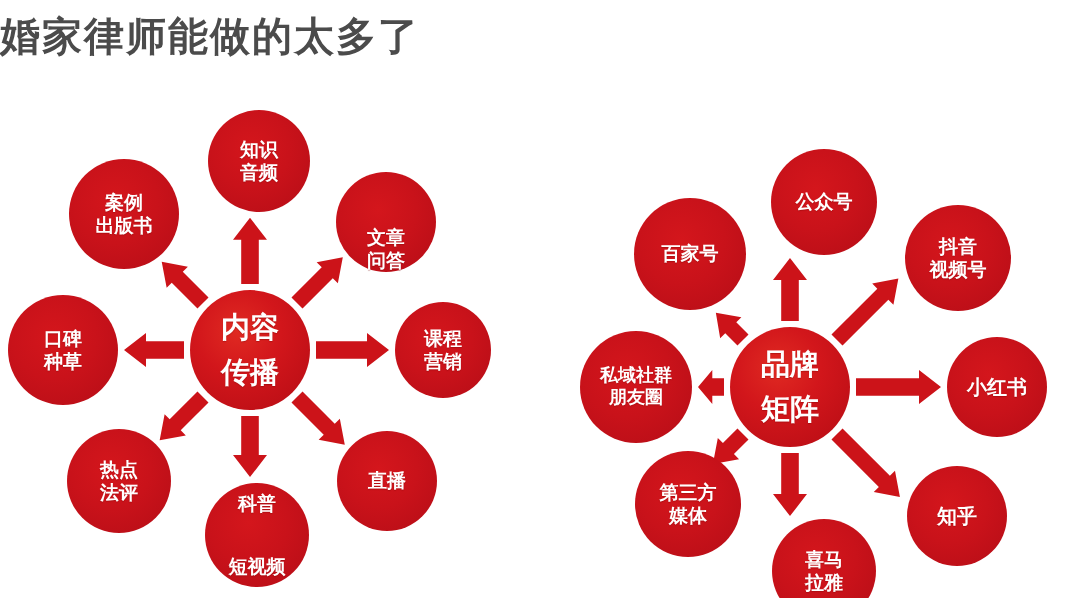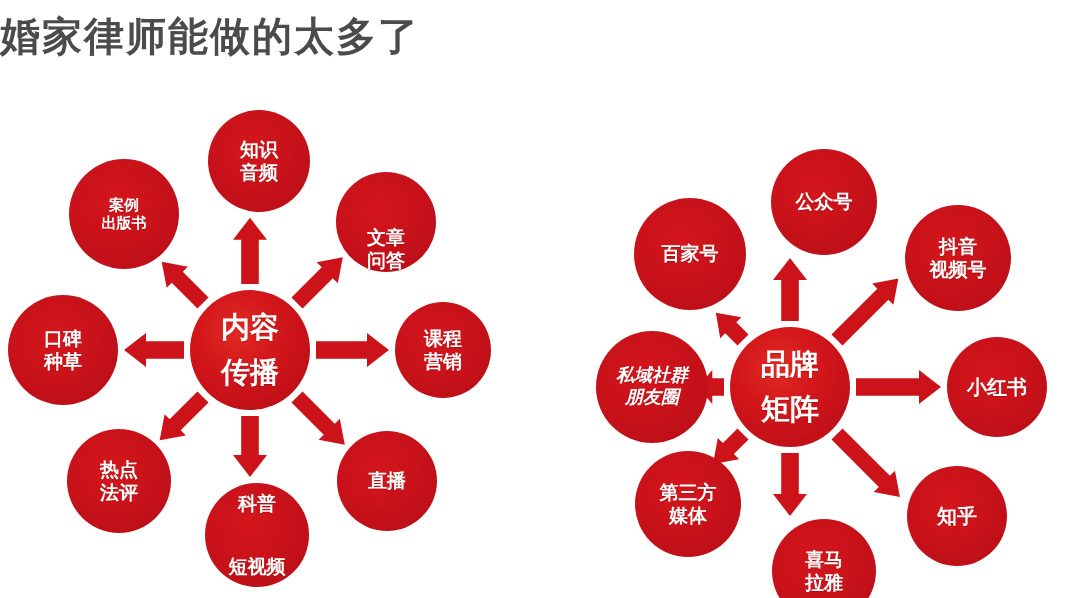--- a/index.html
+++ b/index.html
@@ -126,21 +126,21 @@
     </div>
     <div class="bubble" style="left: 8px; top: 295px; width: 110px; height: 110px; font-size: 19px;">
       <span class="ln">口碑</span>
       <span class="ln">种草</span>
     </div>
     <div class="arrow" style="left: 203.331px; top: 303.331px; width: 58.3969px; height: 30px; transform-origin: 0px 15px; transform: translate(0px, -15px) rotate(-135deg);">
       <svg width="58.39687160251651" height="30" viewBox="0 0 58.39687160251651 30">
         <polygon points="0.0,7.2 36.4,7.2 36.4,0.0 58.4,15.0 36.4,30.0 36.4,22.8 0.0,22.8" fill="#cc1319"></polygon>
       </svg>
     </div>
-    <div class="bubble" style="left: 69px; top: 159px; width: 110px; height: 110px; font-size: 15px;">
+    <div class="bubble" style="left: 69px; top: 159px; width: 110px; height: 110px; font-size: 19px;">
       <span class="ln">案例</span>
       <span class="ln">出版书</span>
     </div>
     <div class="bubble center" style="left: 190px; top: 290px; width: 120px; height: 120px; font-size: 29px; line-height: 1.15;">
       <span class="ln">内容</span>
       <span class="ln">传播</span>
     </div>
   </div>
 <div class="diagram" id="diagram-right">
     <div class="arrow" style="left: 250px; top: 284px; width: 63.0984px; height: 34px; transform-origin: 0px 17px; transform: translate(0px, -17px) rotate(-90deg);">
@@ -192,21 +192,21 @@
     </div>
     <div class="bubble" style="left: 95px; top: 414px; width: 106px; height: 106px; font-size: 19px;">
       <span class="ln">第三方</span>
       <span class="ln">媒体</span>
     </div>
     <div class="arrow" style="left: 184px; top: 350px; width: 26px; height: 34px; transform-origin: 0px 17px; transform: translate(0px, -17px) rotate(180deg);">
       <svg width="26" height="34" viewBox="0 0 26 34">
         <polygon points="0.0,8.2 11.7,8.2 11.7,0.0 26.0,17.0 11.7,34.0 11.7,25.8 0.0,25.8" fill="#cc1319"></polygon>
       </svg>
     </div>
-    <div class="bubble" style="left: 56px; top: 294px; width: 112px; height: 112px; font-size: 18px; font-style: italic;">
+    <div class="bubble" style="left: 40px; top: 294px; width: 112px; height: 112px; font-size: 18px;">
       <span class="ln">私域社群</span>
       <span class="ln">朋友圈</span>
     </div>
     <div class="arrow" style="left: 203.331px; top: 303.331px; width: 38.4001px; height: 30px; transform-origin: 0px 15px; transform: translate(0px, -15px) rotate(-135deg);">
       <svg width="38.40012019226427" height="30" viewBox="0 0 38.40012019226427 30">
         <polygon points="0.0,7.2 17.3,7.2 17.3,0.0 38.4,15.0 17.3,30.0 17.3,22.8 0.0,22.8" fill="#cc1319"></polygon>
       </svg>
     </div>
     <div class="bubble center" style="left: 190px; top: 290px; width: 120px; height: 120px; font-size: 29px; line-height: 1.15;">
       <span class="ln">品牌</span>

